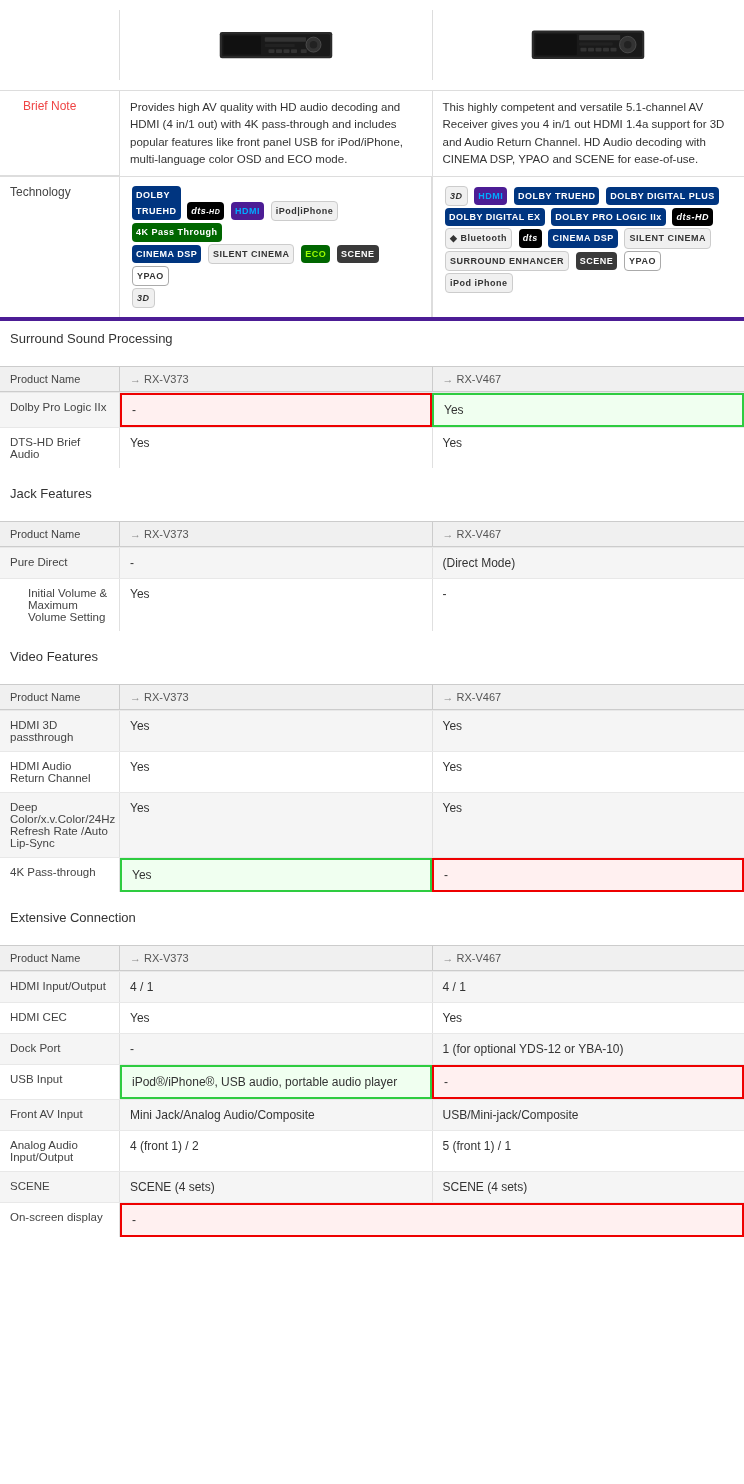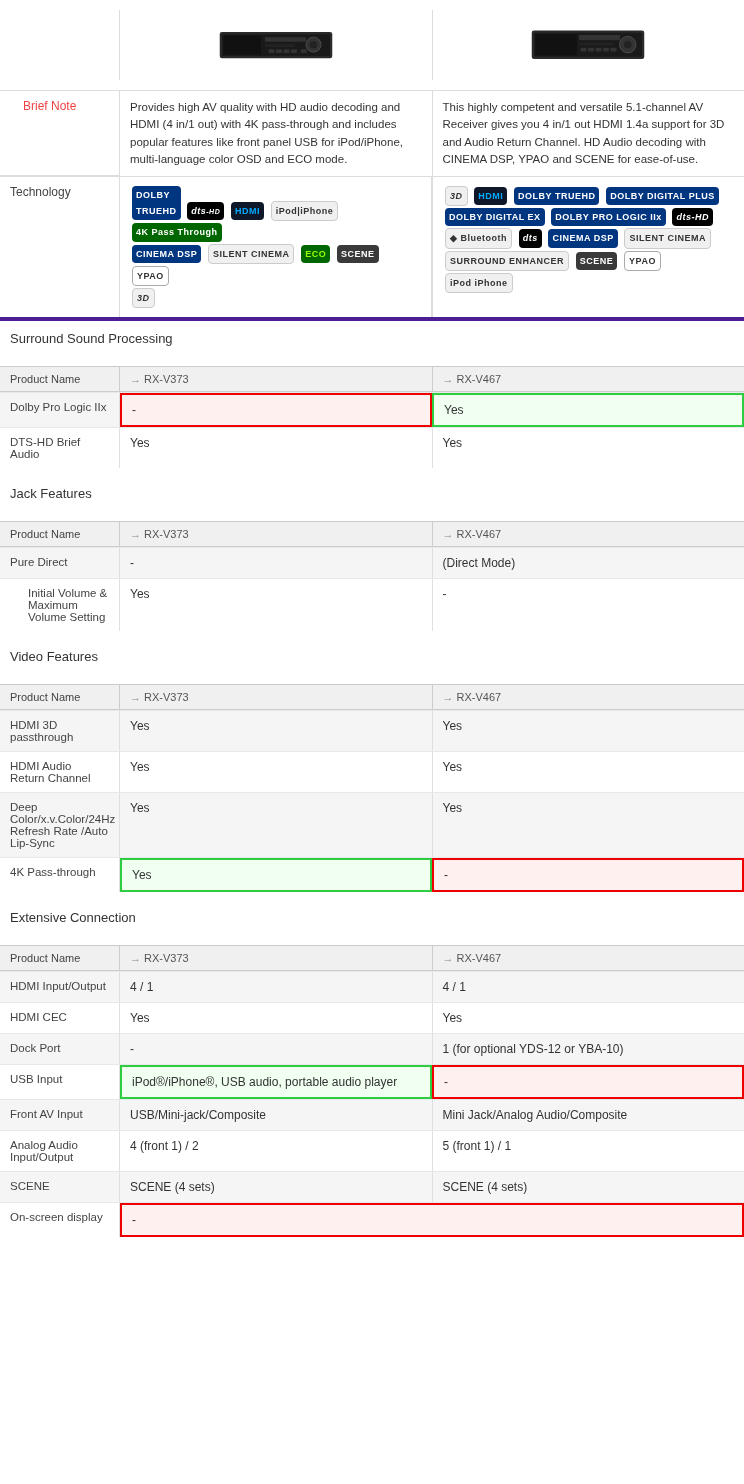--- a/index.html
+++ b/index.html
@@ -165,21 +165,21 @@
       color: #fff;
       font-size: 9px;
       padding: 1px 4px;
       margin: 1px 2px;
       border-radius: 4px;
       font-weight: bold;
       letter-spacing: 0.5px;
     }
     .tech-badge.blue { background: #003580; }
     .tech-badge.dts { background: #000; color: #fff; font-style: italic; }
-    .tech-badge.hdmi { background: #0f172a; color: #00aaff; }
+    .tech-badge.hdmi { background: #4c1d95; color: #00aaff; }
     .tech-badge.light { background: #f0f0f0; color: #333; border: 1px solid #ccc; }
     .tech-badge.green-bg { background: #006600; color: #fff; }
     .tech-badge.scene { background: #3a3a3a; color: #fff; }
     .tech-badge.ypao { background: #fff; color: #333; border: 1px solid #aaa; }
     .tech-badge.eco { background: #006600; color: #9afc00; }
 
     .arrow-label {
       color: #888;
       font-size: 11px;
     }
@@ -402,22 +402,22 @@
   </div>
 
   <div class="data-row">
     <div class="label-col" style="width:120px;min-width:120px;">USB Input</div>
     <div class="value-col highlight-green">iPod®/iPhone®, USB audio, portable audio player</div>
     <div class="value-col highlight-red">-</div>
   </div>
 
   <div class="data-row shaded">
     <div class="label-col" style="width:120px;min-width:120px;">Front AV Input</div>
+    <div class="value-col">Mini Jack/Analog Audio/Composite</div>
     <div class="value-col">USB/Mini-jack/Composite</div>
-    <div class="value-col">Mini Jack/Analog Audio/Composite</div>
   </div>
 
   <div class="data-row">
     <div class="label-col" style="width:120px;min-width:120px;">Analog Audio Input/Output</div>
     <div class="value-col">4 (front 1) / 2</div>
     <div class="value-col">5 (front 1) / 1</div>
   </div>
 
   <div class="data-row shaded">
     <div class="label-col" style="width:120px;min-width:120px;">SCENE</div>

